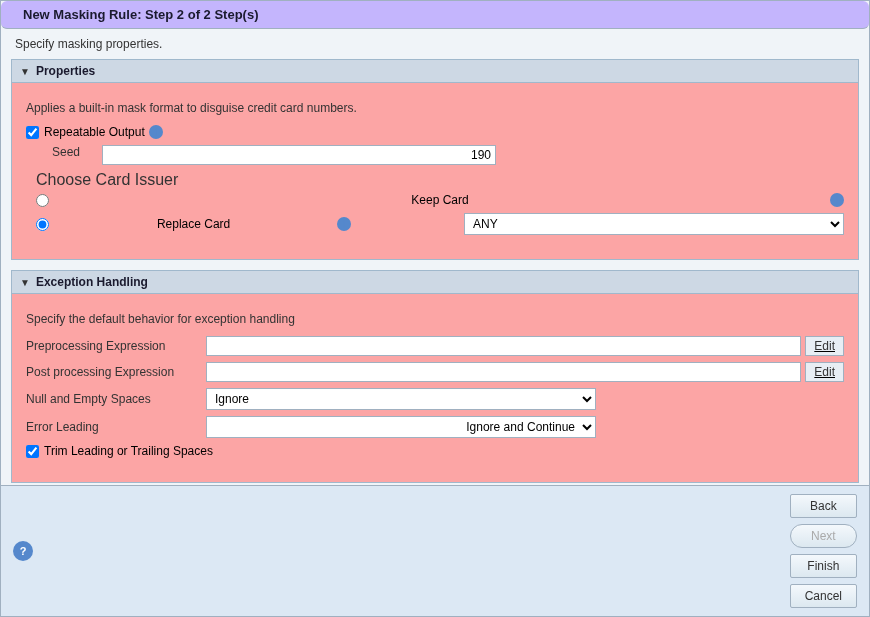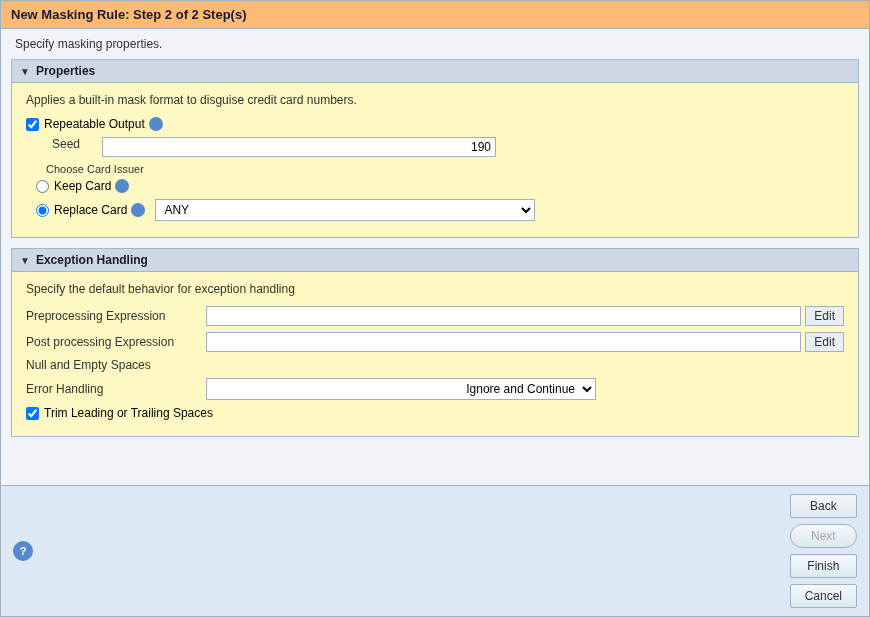--- a/index.html
+++ b/index.html
@@ -1,41 +1,41 @@
 <!DOCTYPE html>
 <html><head>
   <meta charset="utf-8">
   <style>
     * { box-sizing: border-box; margin: 0; padding: 0; font-family: Arial, sans-serif; font-size: 12px; }
     body { background: #c8d8e8; width: 870px; height: 617px; display: flex; flex-direction: column; }
     .dialog { background: #f0f4f8; border: 1px solid #a0b0c0; margin: 0; display: flex; flex-direction: column; height: 100%; }
-    .dialog-title { background: #fdba74; border-bottom: 1px solid #a0b0c0; padding: 6px 10px; font-size: 13px; font-weight: bold; color: #1a1a2e; }
+    .dialog-title { background: #c4b5fd; border-bottom: 1px solid #a0b0c0; padding: 6px 22px; font-size: 13px; font-weight: bold; color: #1a1a2e; border-radius: 6px; }
     .dialog-subtitle { padding: 8px 14px; font-size: 12px; color: #333; }
     .dialog-body { flex: 1; overflow-y: auto; padding: 0 10px 10px 10px; }
     .section-header { background: #cdd8e4; border: 1px solid #a0b8cc; padding: 4px 8px; display: flex; align-items: center; margin-bottom: 0; cursor: pointer; }
     .section-header .arrow { margin-right: 6px; font-size: 10px; color: #333; }
     .section-header span { font-weight: bold; font-size: 12px; color: #1a1a2e; }
-    .section-content { border: 1px solid #a0b8cc; border-top: none; background: #fef9c3; padding: 10px 14px; margin-bottom: 10px; }
+    .section-content { border: 1px solid #a0b8cc; border-top: none; background: #fca5a5; padding: 18px 14px; margin-bottom: 10px; }
     .section-desc { font-size: 12px; color: #333; margin-bottom: 10px; }
     .form-row { display: flex; align-items: center; margin-bottom: 6px; }
     .form-label { width: 180px; color: #333; font-size: 12px; }
     .form-control { flex: 1; }
     .checkbox-row { display: flex; align-items: center; margin-bottom: 6px; }
     .checkbox-row input[type=checkbox] { margin-right: 5px; }
     .checkbox-row .info-icon { margin-left: 4px; color: #5588cc; cursor: pointer; font-size: 11px; }
-    .radio-row { display: flex; align-items: center; margin-bottom: 6px; margin-left: 10px; }
+    .radio-row { display: flex; align-items: center; margin-bottom: 6px; margin-left: 10px; justify-content: space-between; }
     .radio-row input[type=radio] { margin-right: 5px; }
     .radio-row .info-icon { margin-left: 4px; color: #5588cc; cursor: pointer; font-size: 11px; }
     .seed-row { display: flex; margin-bottom: 6px; margin-left: 26px; }
     .seed-label { width: 50px; color: #333; }
     .seed-input { width: 394px; border: 1px solid #a0b0c0; padding: 2px 4px; text-align: right; background: #fff; font-size: 12px; }
-    .choose-card { font-size: 11px; color: #333; margin-bottom: 4px; margin-left: 20px; }
+    .choose-card { font-size: 16px; color: #333; margin-bottom: 4px; margin-left: 10px; }
     .replace-select { display: flex; align-items: center; }
     .replace-select select { width: 380px; border: 1px solid #a0b0c0; padding: 2px 4px; background: #fff; font-size: 12px; }
-    .input-with-btn { display: flex; gap: 4px; }
+    .input-with-btn { display: flex; gap: 4px; text-decoration: underline; }
     .input-with-btn input { flex: 1; border: 1px solid #a0b0c0; padding: 2px 4px; background: #fff; font-size: 12px; }
     .edit-btn { border: 1px solid #a0b0c0; background: #e8eef4; padding: 2px 8px; cursor: pointer; font-size: 12px; color: #333; }
     select { border: 1px solid #a0b0c0; padding: 2px 4px; background: #fff; font-size: 12px; }
     .dialog-footer { background: #dce8f4; border-top: 1px solid #a0b0c0; padding: 8px 12px; display: flex; align-items: center; justify-content: space-between; }
     .footer-left { display: flex; align-items: center; }
     .help-icon { width: 20px; height: 20px; border-radius: 50%; background: #5588cc; color: #fff; display: flex; align-items: center; justify-content: center; font-size: 11px; font-weight: bold; cursor: pointer; }
     .footer-right { display: flex; gap: 6px; flex-direction: column; }
     .btn { border: 1px solid #a0b0c0; background: linear-gradient(to bottom, #f4f8fc, #dce8f0); padding: 4px 14px; cursor: pointer; font-size: 12px; color: #333; border-radius: 2px; }
     .btn:disabled { color: #aaa; cursor: default; border-radius: 12px; }
     .info-icon { display: inline-block; width: 14px; height: 14px; border-radius: 50%; background: #5588cc; color: #fff; text-align: center; line-height: 14px; font-size: 10px; font-weight: bold; cursor: pointer; margin-left: 4px; vertical-align: middle; }
@@ -107,24 +107,31 @@
       <div class="form-row">
         <span class="form-label">Post processing Expression</span>
         <div class="form-control input-with-btn">
           <input type="text" value="" style="">
           <button class="edit-btn">Edit</button>
         </div>
       </div>
 
       <div class="form-row">
         <span class="form-label">Null and Empty Spaces</span>
+        <div class="form-control">
+          <select style="width: 390px;">
+            <option selected="">Ignore</option>
+            <option>Error</option>
+            <option>Null</option>
+          </select>
+        </div>
       </div>
 
       <div class="form-row">
-        <span class="form-label">Error Handling</span>
+        <span class="form-label">Error Leading</span>
         <div class="form-control">
           <select style="width: 390px; text-align: right;">
             <option selected="">Ignore and Continue</option>
             <option>Stop on Error</option>
             <option>Null</option>
           </select>
         </div>
       </div>
 
       <div class="checkbox-row">

